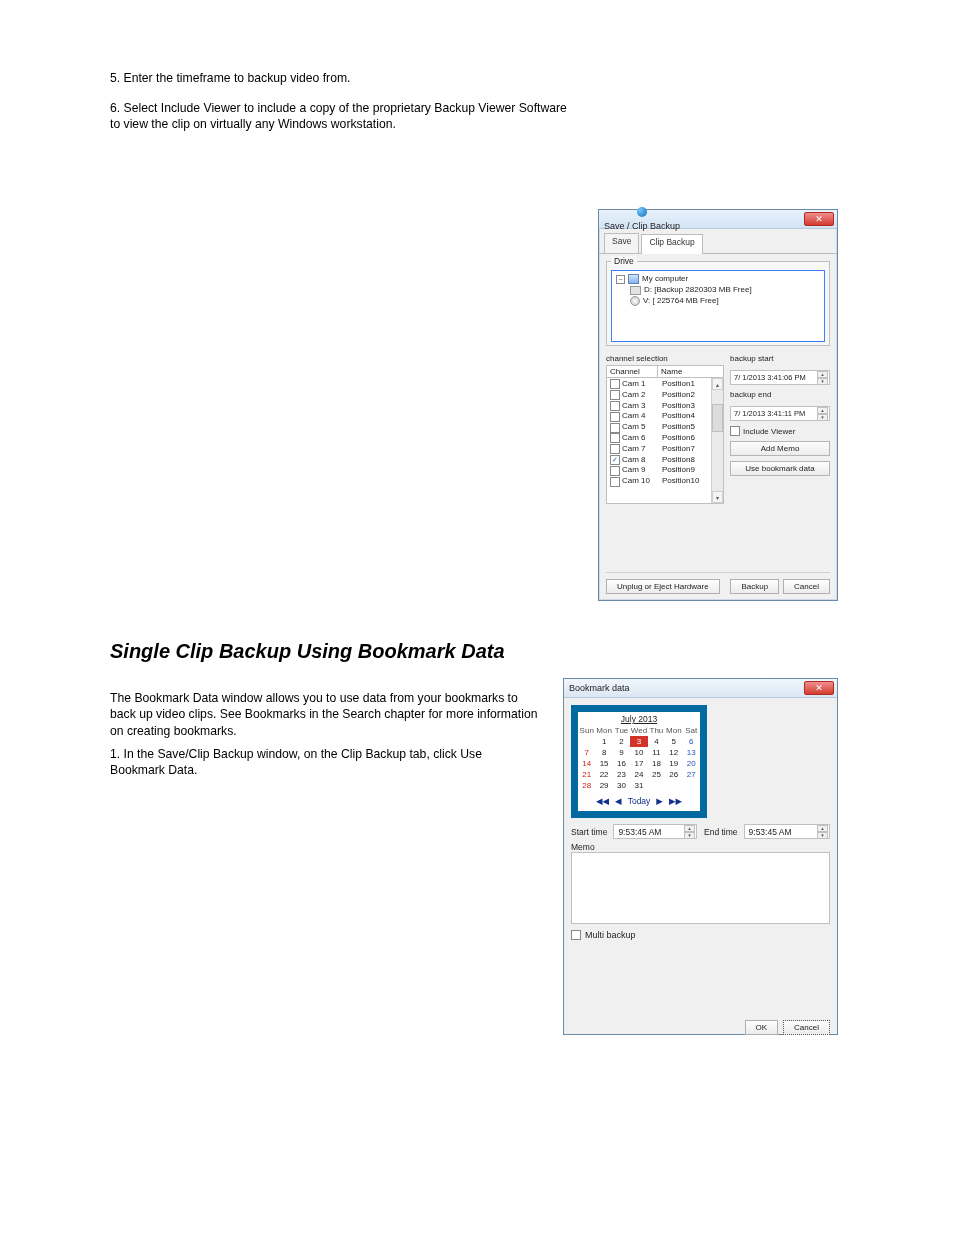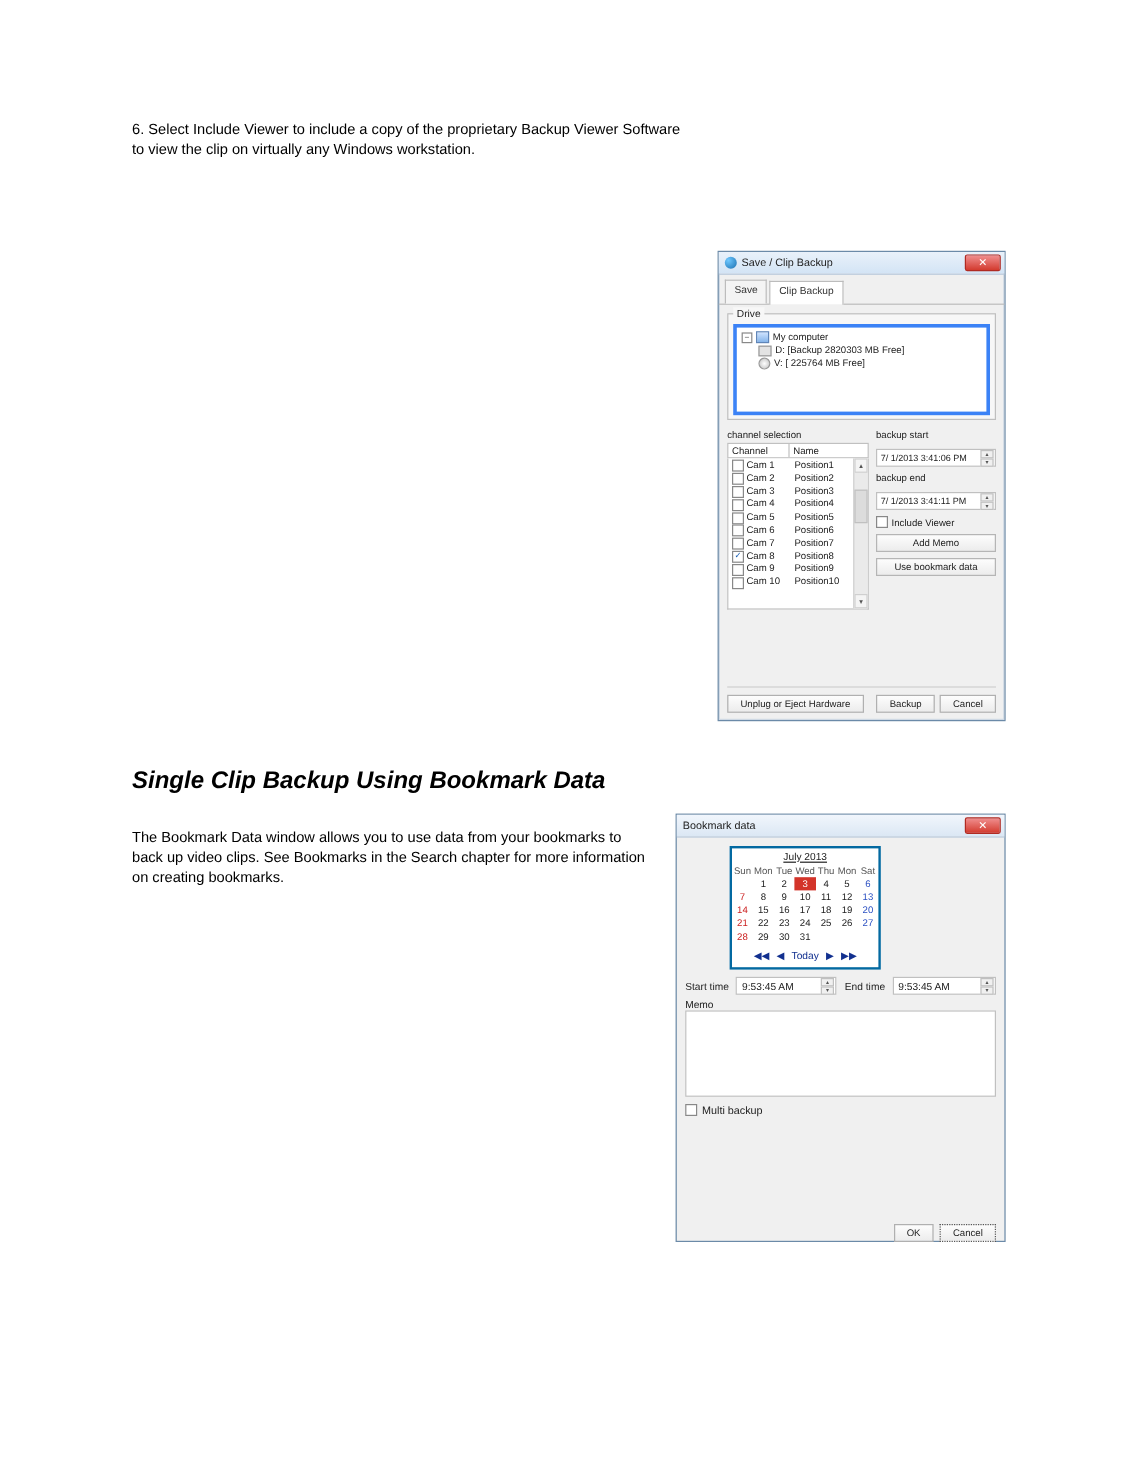--- a/index.html
+++ b/index.html
@@ -44,21 +44,21 @@
   .dlg-title {
     height: 18px;
     background: linear-gradient(#e9f1fa, #d3e4f5);
     display: flex;
     align-items: center;
     justify-content: space-between;
     padding: 0 3px 0 5px;
     border-bottom: 1px solid #b8c9db;
     font-size: 9px;
   }
-  .dlg-title-left { display: flex; align-items: center; gap: 4px; }
+  .dlg-title-left { display: flex; align-items: center; gap: 4px; flex-direction: column; }
   .globe {
     width: 10px; height: 10px; border-radius: 50%;
     background: radial-gradient(circle at 30% 30%, #6ec8ff, #1a6fb0);
   }
   .close-x {
     width: 28px; height: 12px;
     background: linear-gradient(#f08e8e, #d33b2f);
     border: 1px solid #b02a22;
     border-radius: 2px;
     display: flex; align-items: center; justify-content: center;
@@ -89,21 +89,21 @@
   }
   .drive-label {
     position: relative;
     top: -8px;
     background: #f7f7f7;
     padding: 0 3px;
     font-size: 8.5px;
   }
   .drive-tree {
     background: #fff;
-    border: 3px solid #3b82f6;
+    border: 1px solid #3b82f6;
     height: 64px;
     margin-top: -4px;
     padding: 3px 4px;
     font-size: 8px;
     line-height: 1.35;
   }
   .tree-line { display: flex; align-items: center; gap: 3px; }
   .tree-indent1 { padding-left: 14px; }
   .sq {
     width: 7px; height: 7px; border: 1px solid #888;
@@ -226,23 +226,22 @@
   }
   .dlg2 .dlg-title { background: linear-gradient(#f1f6fc,#dbe7f4); }
   .dlg2-body {
     padding: 7px 7px 0 7px;
     display: flex; flex-direction: column; height: calc(100% - 18px);
   }
   .top-split { display: flex; gap: 7px; }
   .cal-wrap {
     width: 122px;
     background: #fff;
-    border: 2px solid #0369a1;
+    border: 7px solid #0369a1;
     padding: 0 0 3px 0;
-    margin-left: 37px;
   }
   .cal-head {
     text-align: center;
     font-size: 8.5px;
     text-decoration: underline;
     padding: 2px 0 1px 0;
     color: #222;
   }
   .cal-grid {
     width: 100%;
@@ -313,20 +312,21 @@
     margin-top:auto;
     display:flex; justify-content:flex-end; gap:5px;
     padding:6px 0 7px 0;
   }
   .focus-btn { border: 1px dotted #555; }
 </style>
 </head>
 <body>
 <div class="page">
 
+<div class="body-text bt1">5. Enter the timeframe to backup video from.</div>
 <div class="body-text bt2" style="width:460px">6. Select Include Viewer to include a copy of the proprietary Backup Viewer Software to view the clip on virtually any Windows workstation.</div>
 
 <div class="dlg1">
   <div class="dlg-title">
     <div class="dlg-title-left">
       <span class="globe"></span>
       <span>Save / Clip Backup</span>
     </div>
     <div class="close-x">✕</div>
   </div>
@@ -456,20 +456,21 @@
     <div class="btn-grp">
       <div class="win-btn">Backup</div>
       <div class="win-btn">Cancel</div>
     </div>
   </div>
 </div>
 
 <div class="section-heading">Single Clip Backup Using Bookmark Data</div>
 
 <div class="body-text bt4" style="width:430px">The Bookmark Data window allows you to use data from your bookmarks to back up video clips. See Bookmarks in the Search chapter for more information on creating bookmarks.</div>
+<div class="body-text bt5" style="width:430px; top:746px">1. In the Save/Clip Backup window, on the Clip Backup tab, click Use Bookmark Data.</div>
 
 <div class="dlg2">
   <div class="dlg-title">
     <div class="dlg-title-left">
       <span>Bookmark data</span>
     </div>
     <div class="close-x">✕</div>
   </div>
   <div class="dlg2-body">
     <div class="top-split">

